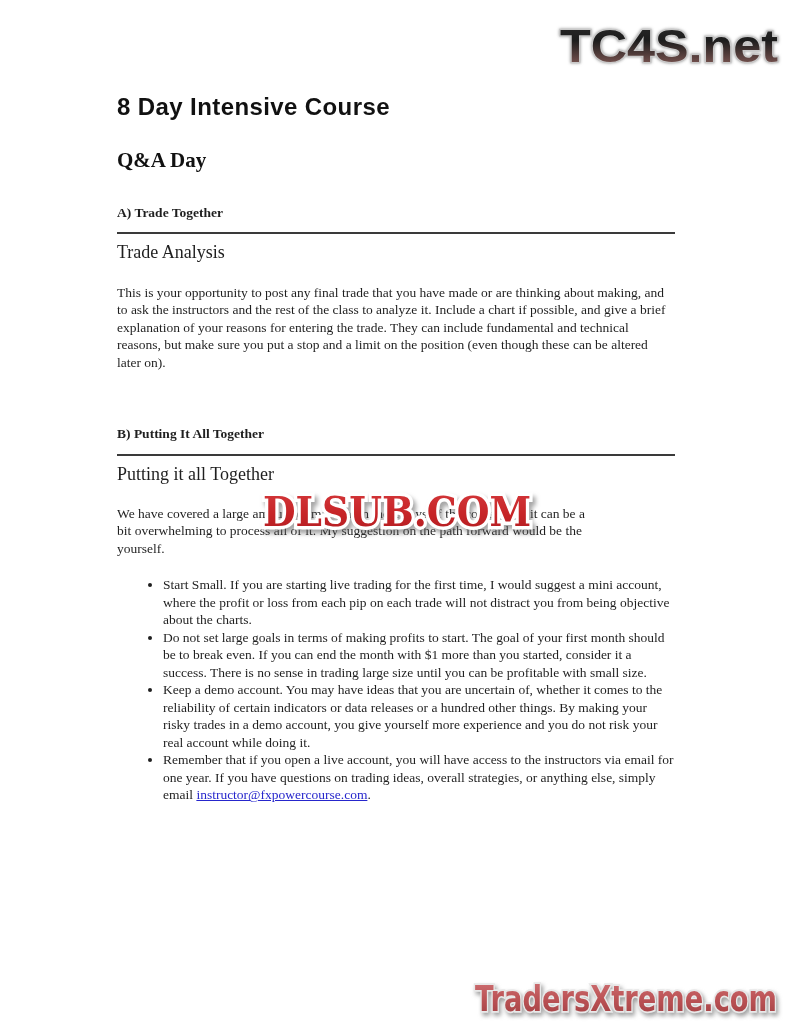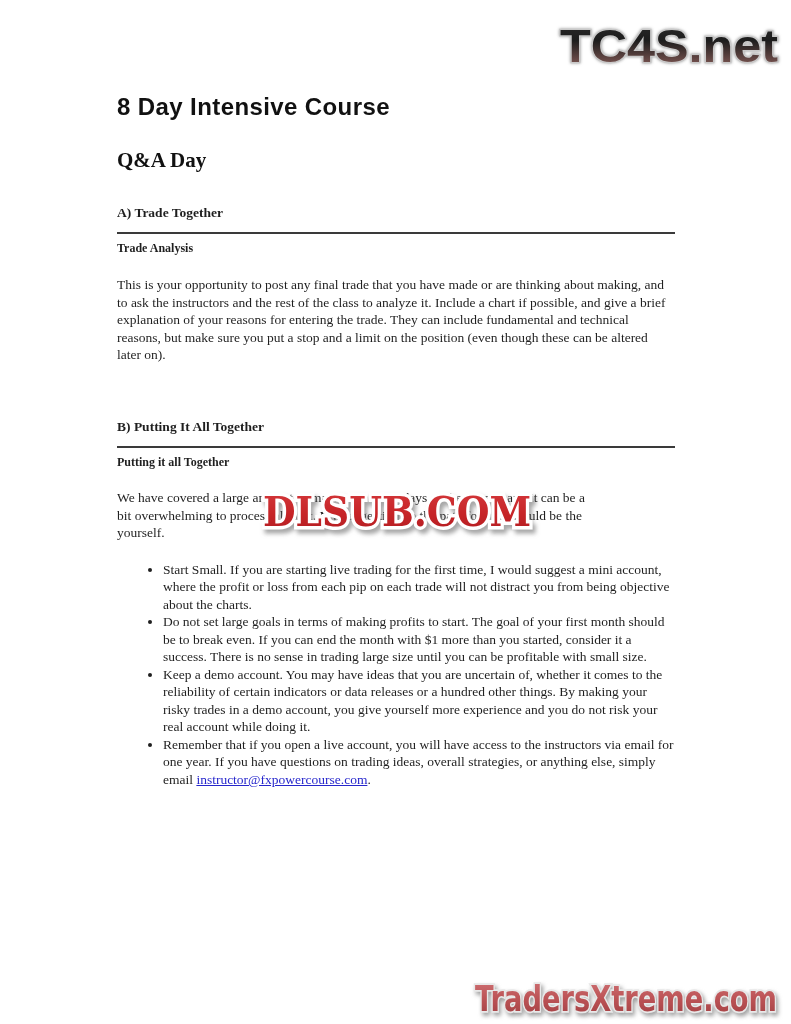--- a/index.html
+++ b/index.html
@@ -15,21 +15,21 @@
     font-family:"Liberation Sans",sans-serif;
     font-weight:bold;font-size:24px;line-height:1.05;
     letter-spacing:.4px;color:#111;
   }
   .doc-subtitle{
     margin:30px 0 0;
     font-weight:bold;font-size:21px;line-height:1.1;color:#111;
   }
   .sec-heading{margin:33px 0 0;font-weight:bold;font-size:13.5px;line-height:1.2;}
   .rule{border:0;border-top:2px solid #3a3a3a;margin:11px 0 0;width:100%;}
-  .sec-subheading{margin:7px 0 0;font-weight:bold;font-size:12px;line-height:1.3;}
+  .sec-subheading{margin:7px 0 0;font-weight:normal;font-size:18px;line-height:1.3;}
   .para{margin:19px 0 0;font-size:13.5px;line-height:17.5px;}
   .para .pline{display:block;}
   .sec-b-gap{margin-top:55px;}
   ul.bullets{
     margin:19px 0 0;padding:0 0 0 46px;
     list-style:disc outside;
     font-size:13.5px;line-height:17.5px;
   }
   ul.bullets li{margin:0;padding:0;}
   a.email{color:#2626cc;text-decoration:underline;cursor:pointer;text-align:right;}

